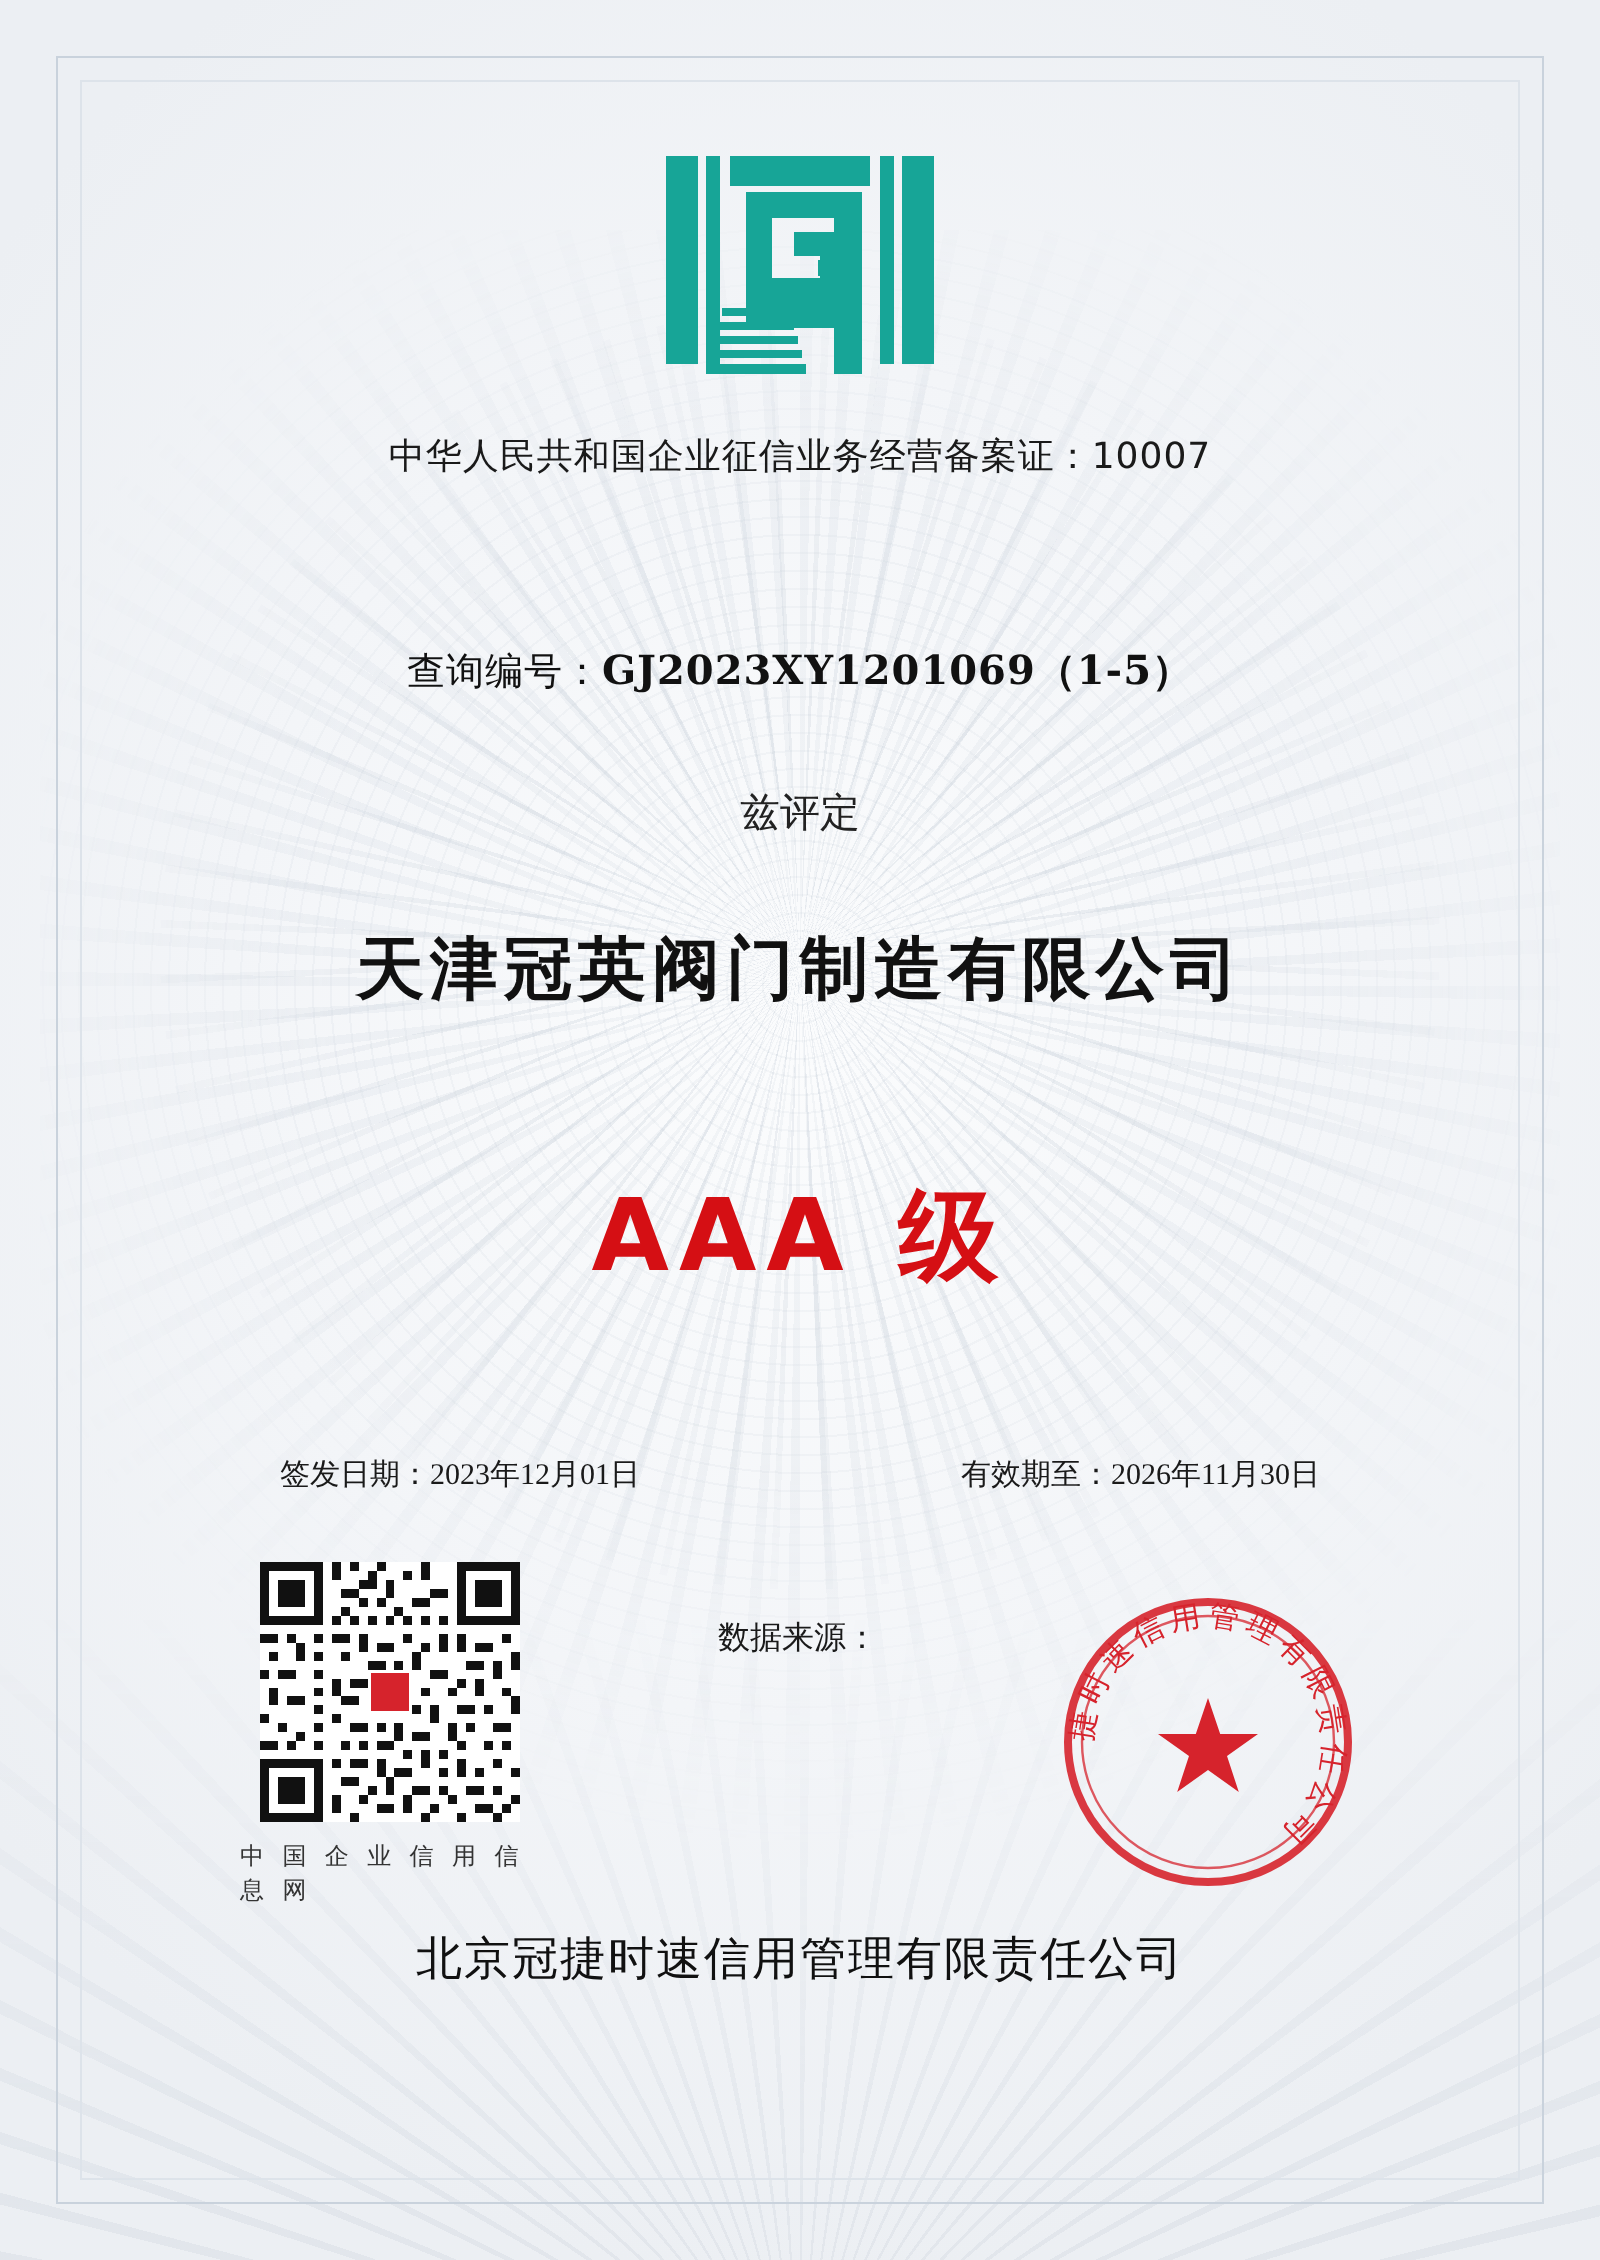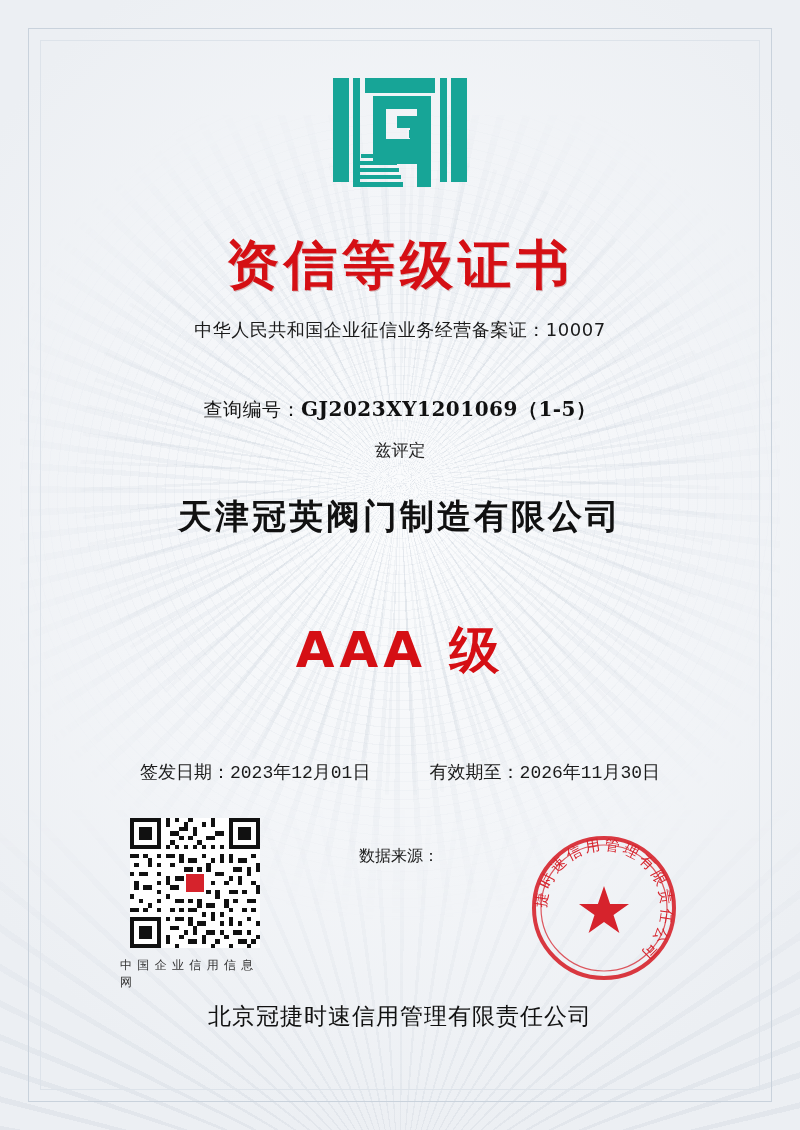--- a/index.html
+++ b/index.html
@@ -108,42 +108,42 @@
 
   .subtitle {
     margin-top: 16px;
     font-size: 18px;
     color: #1a1a1a;
     letter-spacing: .5px;
     font-family: "DejaVu Sans", "Liberation Sans", sans-serif;
   }
 
   .query-no {
-    margin-top: 54px;
+    margin-top: 82px;
     font-size: 20px;
     color: #111;
     font-weight: bold;
     letter-spacing: .5px;
     font-family: "DejaVu Serif", serif;
   }
   .query-no .label {
     font-weight: normal;
     font-family: "DejaVu Sans", "Liberation Sans", sans-serif;
     font-size: 19px;
   }
 
   .hereby {
-    margin-top: 16px;
-    font-size: 17px;
+    margin-top: 44px;
+    font-size: 20px;
     color: #222;
     font-family: "DejaVu Sans", "Liberation Sans", sans-serif;
   }
 
   .company {
-    margin-top: 32px;
+    margin-top: 42px;
     font-size: 34px;
     font-weight: bold;
     color: #111;
     letter-spacing: 3px;
     font-family: "DejaVu Sans", "Liberation Sans", sans-serif;
   }
 
   .grade {
     margin-top: 77px;
     font-size: 50px;
@@ -151,23 +151,23 @@
     color: #d50f14;
     letter-spacing: 5px;
     font-family: "DejaVu Sans", "Liberation Sans", sans-serif;
   }
 
   .dates {
     margin-top: 76px;
     width: 520px;
     display: flex;
     justify-content: space-between;
-    font-size: 18px;
+    font-size: 15px;
     color: #1a1a1a;
-    font-family: Liberation Mono, monospace;
+    font-family: Liberation Serif, serif;
     gap: 14px;
   }
 
   .urls {
     margin-top: 16px;
     text-align: center;
     font-size: 15px;
     color: #1a1a1a;
     line-height: 1.55;
     font-family: "DejaVu Sans", "Liberation Sans", sans-serif;
@@ -197,21 +197,21 @@
     height: 130px;
     background-color: #fff;
     position: relative;
     image-rendering: pixelated;
   }
   .qr-caption {
     margin-top: 9px;
     font-size: 12px;
     color: #333;
     letter-spacing: 1px;
-    font-family: Liberation Sans, sans-serif;
+    font-family: Liberation Mono, monospace;
   }
 
   .source-label {
     margin-top: 28px;
     font-size: 16px;
     color: #1a1a1a;
     font-family: "DejaVu Sans", "Liberation Sans", sans-serif;
   }
 
   .seal {
@@ -263,21 +263,20 @@
             <rect x="30" y="103" width="46" height="4"></rect>
             <rect x="28" y="110" width="50" height="5"></rect>
           </g>
 
           <rect x="92" y="24" width="14" height="91"></rect>
           <rect x="84" y="58" width="22" height="8"></rect>
         </g>
       </svg>
     </div>
 
-    <div class="title">资信等级证书</div>
 
     <div class="subtitle">中华人民共和国企业征信业务经营备案证：10007</div>
 
     <div class="query-no">
       <span class="label">查询编号：</span><span>GJ2023XY1201069（1-5）</span>
     </div>
 
     <div class="hereby">兹评定</div>
 
     <div class="company">天津冠英阀门制造有限公司</div>

